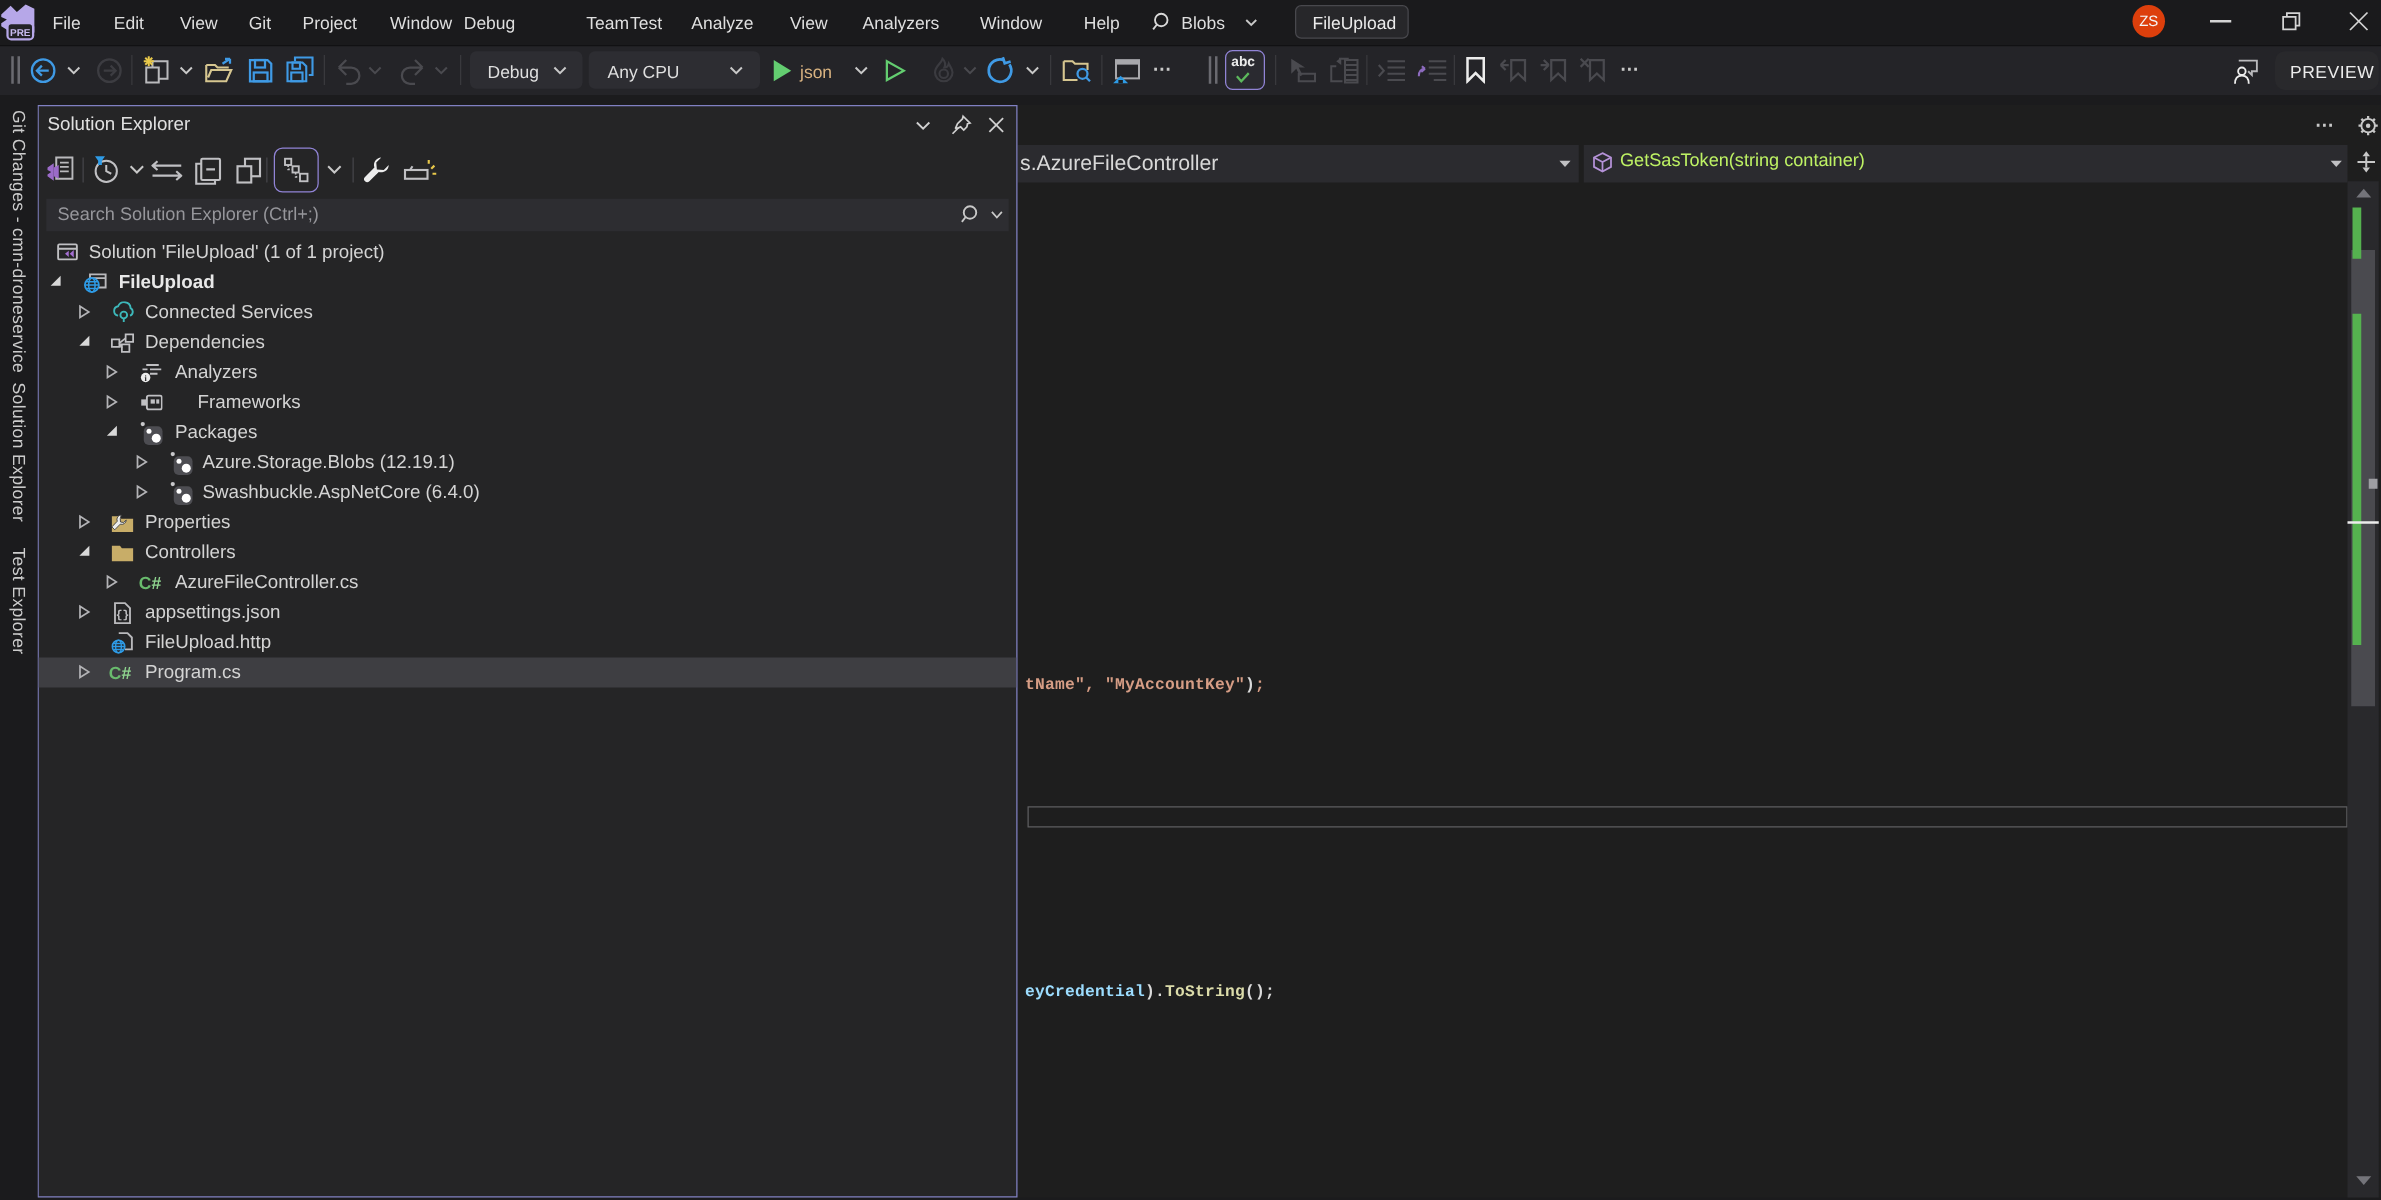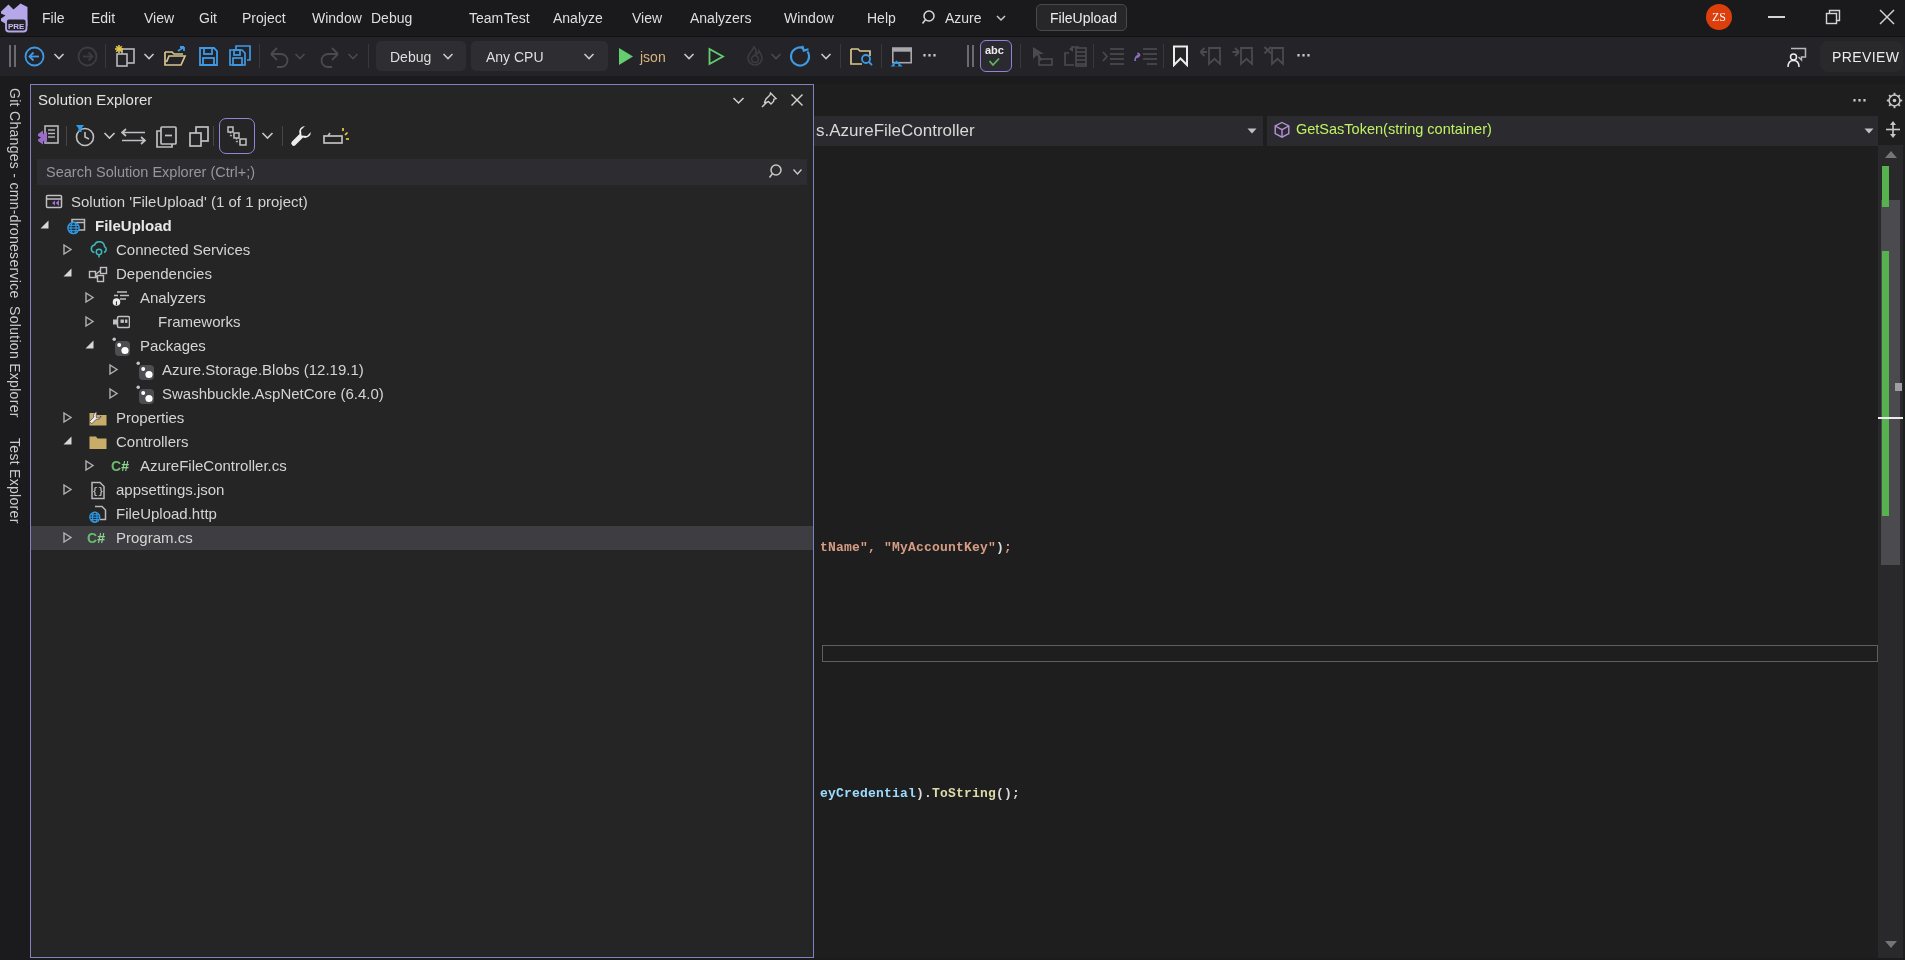--- a/index.html
+++ b/index.html
@@ -35,30 +35,30 @@
 <span class="txt" style="left:553px;top:10px;">Analyze</span>
 <span class="txt" style="left:632px;top:10px;">View</span>
 <span class="txt" style="left:690px;top:10px;">Analyzers</span>
 <span class="txt" style="left:784px;top:10px;">Window</span>
 <span class="txt" style="left:867px;top:10px;">Help</span>
 
 <svg class="ic" style="left:921px;top:9px;" width="17" height="17" viewBox="0 0 17 17">
   <circle cx="8" cy="7" r="5" fill="none" stroke="#d8d8d8" stroke-width="1.5"></circle>
   <line x1="4.4" y1="10.8" x2="1.5" y2="14.5" stroke="#d8d8d8" stroke-width="1.5"></line>
 </svg>
-<span class="txt" style="left:945px;top:10px;">Azure</span>
+<span class="txt" style="left:945px;top:10px;">Blobs</span>
 <svg class="ic" style="left:995px;top:13px;" width="12" height="10" viewBox="0 0 12 10">
   <polyline points="2,3 6,7 10,3" fill="none" stroke="#c8c8c8" stroke-width="1.5"></polyline>
 </svg>
 
 <div class="abs" style="left:1036px;top:4px;width:91px;height:27px;background:#27272a;border:1px solid #48484d;border-radius:5px;"></div>
 <span class="txt" style="left:1050px;top:10px;color:#ececec;">FileUpload</span>
 
 <div class="abs" style="left:1706px;top:4px;width:26px;height:26px;border-radius:50%;background:#dd3f0c;"></div>
-<span class="abs" style="left:1706px;top:10px;width:26px;text-align:center;color:#f5f5f5;font-size:12px;font-family:Liberation Serif, serif;">ZS</span>
+<span class="abs" style="left:1706px;top:10px;width:26px;text-align:center;color:#f5f5f5;font-size:12px;">ZS</span>
 
 <div class="abs" style="left:1768px;top:16px;width:17px;height:1.6px;background:#d4d4d4;"></div>
 <svg class="ic" style="left:1825px;top:9px;" width="16" height="16" viewBox="0 0 16 16">
   <rect x="1.5" y="4.5" width="10" height="10" fill="none" stroke="#d4d4d4" stroke-width="1.4"></rect>
   <path d="M4.5 4.5 L4.5 1.5 L14.5 1.5 L14.5 11.5 L11.5 11.5" fill="none" stroke="#d4d4d4" stroke-width="1.4"></path>
 </svg>
 <svg class="ic" style="left:1879px;top:9px;" width="16" height="16" viewBox="0 0 16 16">
   <line x1="1" y1="1" x2="15" y2="15" stroke="#d4d4d4" stroke-width="1.4"></line>
   <line x1="15" y1="1" x2="1" y2="15" stroke="#d4d4d4" stroke-width="1.4"></line>
 </svg>

